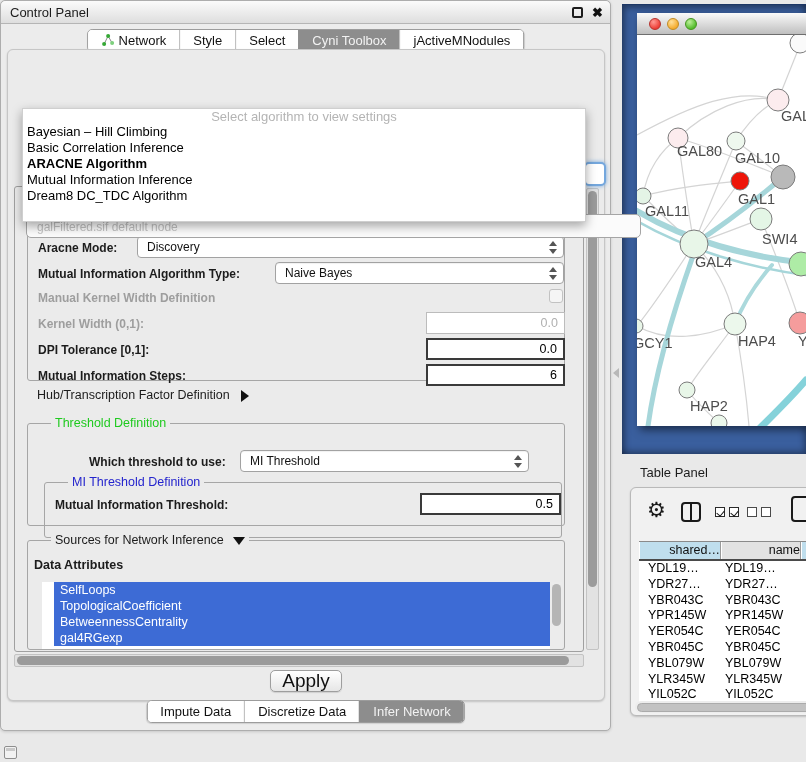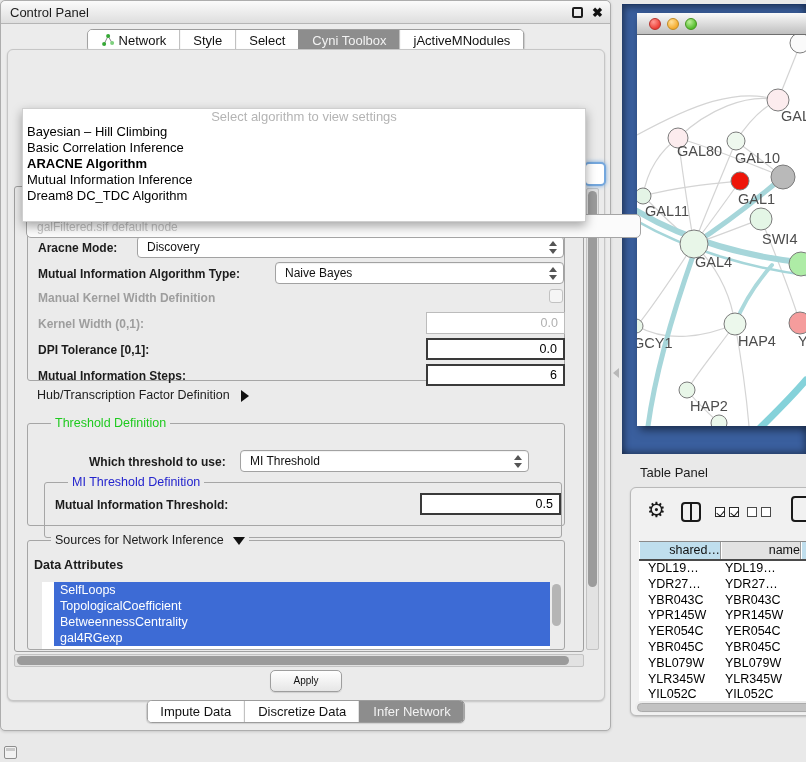--- a/index.html
+++ b/index.html
@@ -93,21 +93,21 @@
     background:#e2e2e2; border:1px solid #c3c3c3; border-radius:2px; }
   .vscroll .thumb { position:absolute; left:1px; top:2px; width:9px; height:396px;
     background:#9b9b9b; border-radius:5px; }
   .hscroll { position:absolute; left:6px; top:604px; width:570px; height:13px;
     background:#e2e2e2; border:1px solid #c3c3c3; border-radius:2px; }
   .hscroll .thumb { position:absolute; left:2px; top:1px; height:9px; width:552px;
     background:#9b9b9b; border-radius:5px; }
 
   .apply-btn { position:absolute; left:50%; transform:translateX(-50%); top:620px;
     width:72px; height:22px; background:linear-gradient(#ffffff,#e6e6e6);
-    border:1px solid #9e9e9e; border-radius:5px; font-size:10px; color:#111;
+    border:1px solid #9e9e9e; border-radius:5px; font-size:19px; color:#111;
     text-align:center; line-height:20px; box-shadow:0 1px 1px rgba(0,0,0,.12); }
 
   .cp-bottom-tabs { top:699px; left:50%; transform:translateX(-50%); }
 
   .dock-icon { position:absolute; left:4px; top:746px; width:13px; height:13px;
     border:1px solid #8e8e8e; background:#f2f2f2; border-radius:2px; }
   .dock-icon::after { content:""; position:absolute; left:1px; right:1px; top:1px;
     height:3px; background:#c9c9c9; }
 
   

